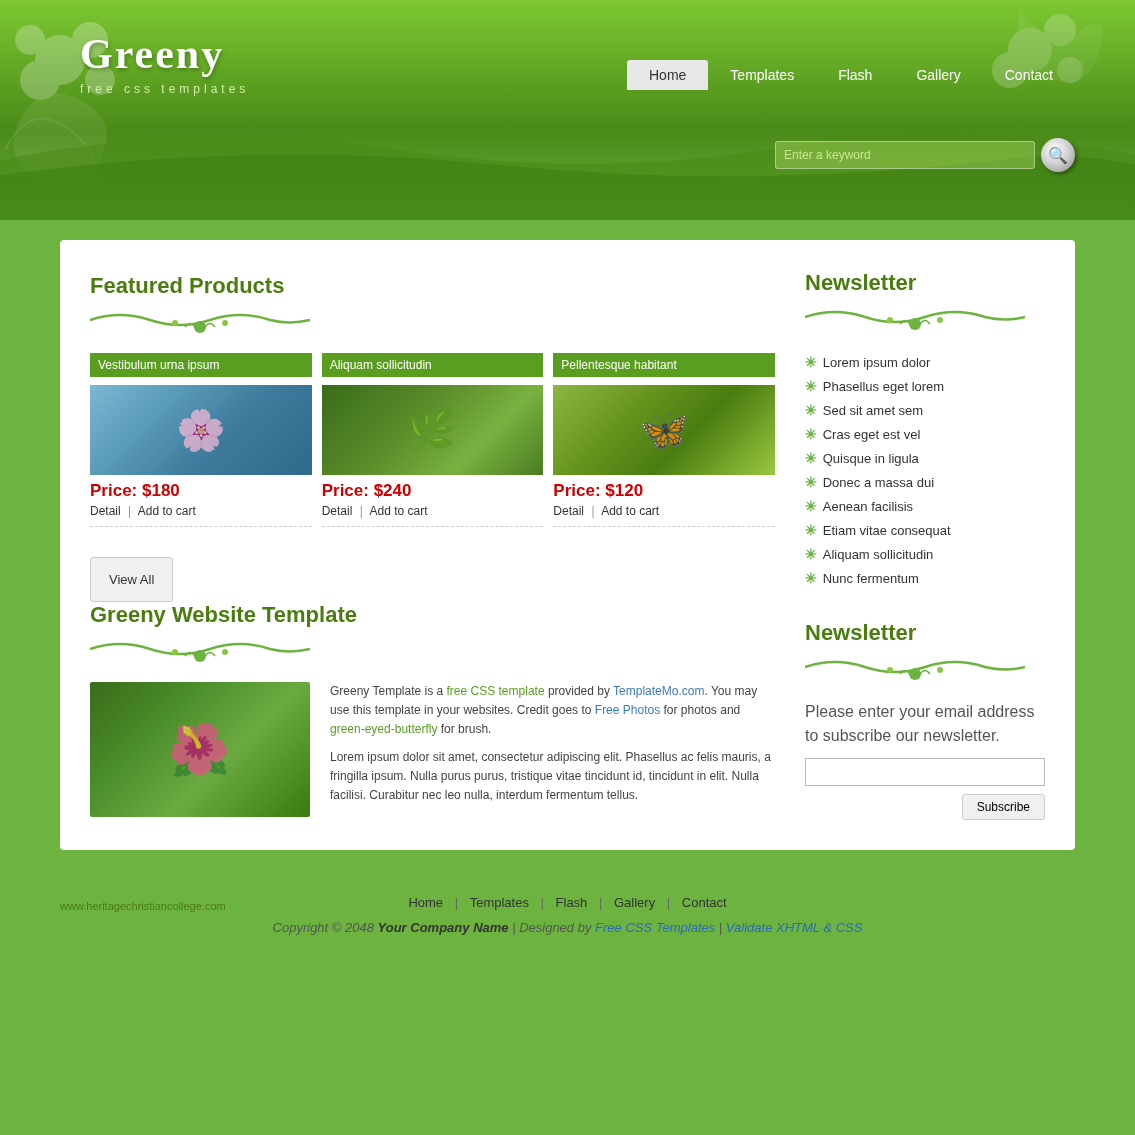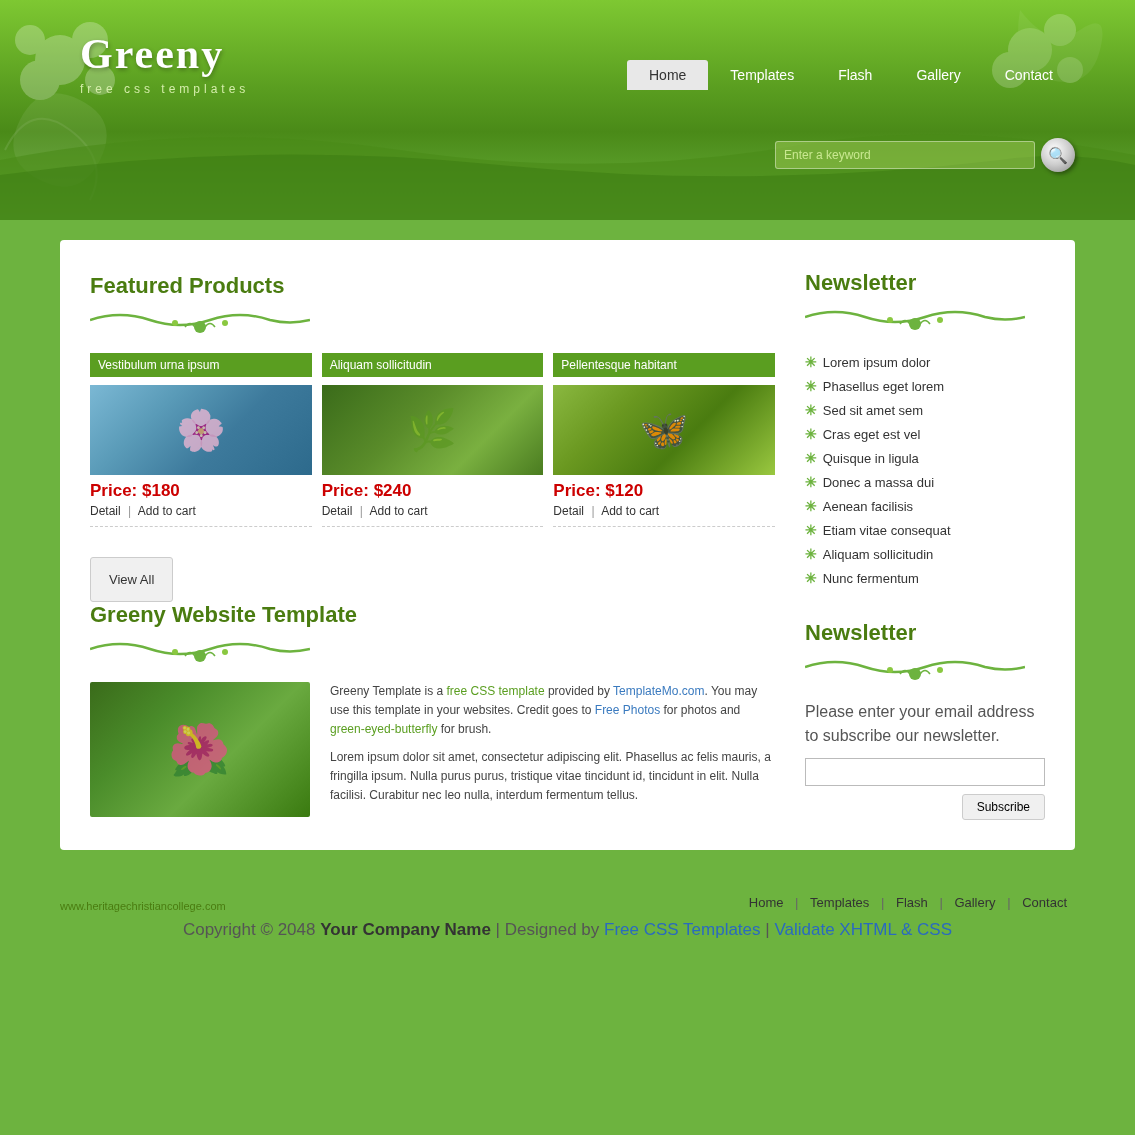--- a/index.html
+++ b/index.html
@@ -335,23 +335,24 @@
     }
     .footer-nav a {
       color: #333;
       text-decoration: none;
       margin: 0 8px;
     }
     .footer-nav span {
       color: #666;
     }
     .footer-copy {
-      font-size: 17px;
+      font-size: 13px;
       color: #555;
       clear: both;
+      font-style: italic;
     }
     .footer-copy a {
       color: #2a6abf;
       text-decoration: none;
     }
     .footer-copy strong { color: #333; }
 
     
     .wave-divider {
       width: 220px;
@@ -570,21 +571,21 @@
         <button class="subscribe-btn">Subscribe</button>
         <div style="clear:both;"></div>
       </div>
 
     </div>
 
   </div>
 </div>
 
 <div id="footer">
-  <div style="display:flex; align-items:center; justify-content:flex-end; position:relative; margin-bottom:4px;">
+  <div style="display:flex; align-items:center; justify-content:center; position:relative; margin-bottom:4px;">
     <span class="footer-site-url" style="position:absolute; left:0;">www.heritagechristiancollege.com</span>
     <div class="footer-nav">
       <a href="#">Home</a>
       <span> | </span>
       <a href="#">Templates</a>
       <span> | </span>
       <a href="#">Flash</a>
       <span> | </span>
       <a href="#">Gallery</a>
       <span> | </span>

